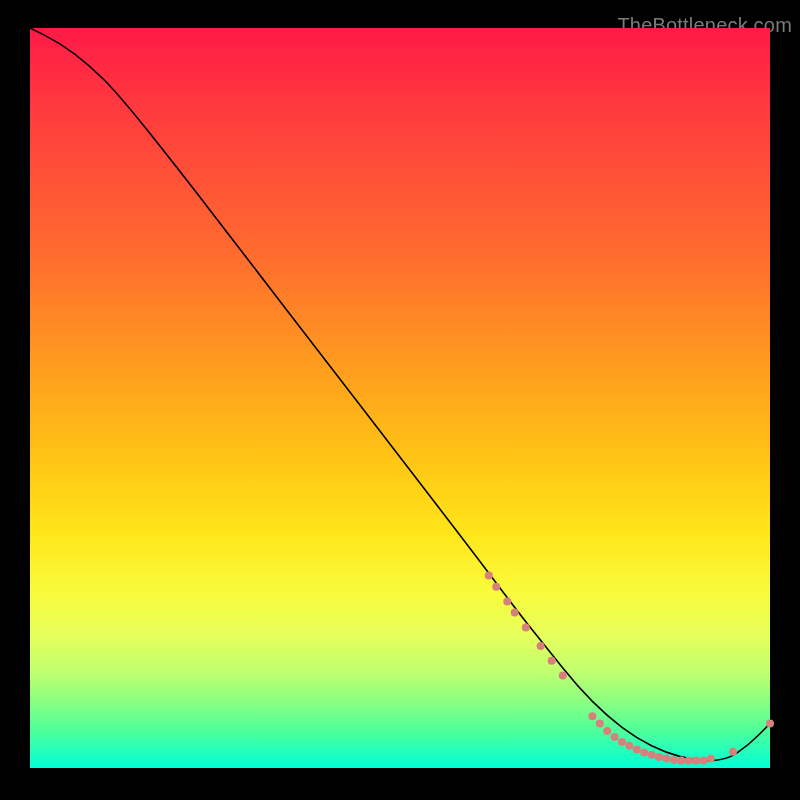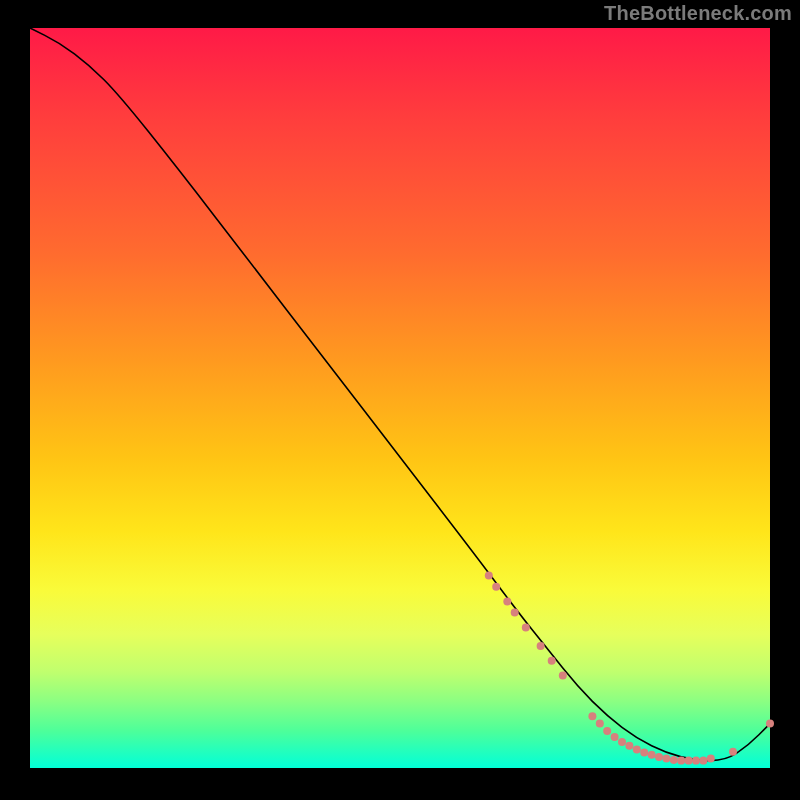--- a/index.html
+++ b/index.html
@@ -11,25 +11,25 @@
     font-family: Arial, Helvetica, sans-serif;
     overflow: hidden;
   }
   .frame {
     position: relative;
     width: 800px;
     height: 800px;
   }
   .attribution {
     position: absolute;
-    top: 2px;
+    top: 14px;
     right: 8px;
     color: #7b7b7b;
     font-size: 20px;
-    font-weight: 700;
+    font-weight: 400;
     letter-spacing: 0.2px;
     text-align: center;
   }
   .plot-area {
     position: absolute;
     left: 30px;
     top: 28px;
     width: 740px;
     height: 740px;
     

